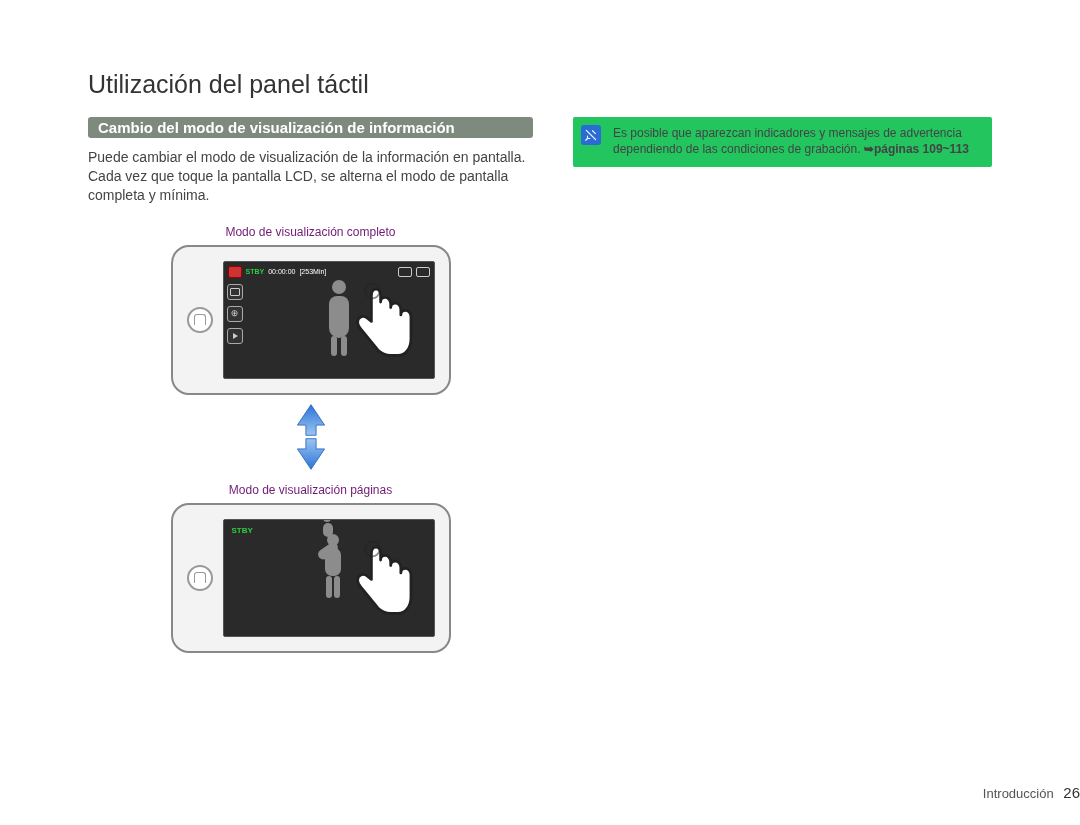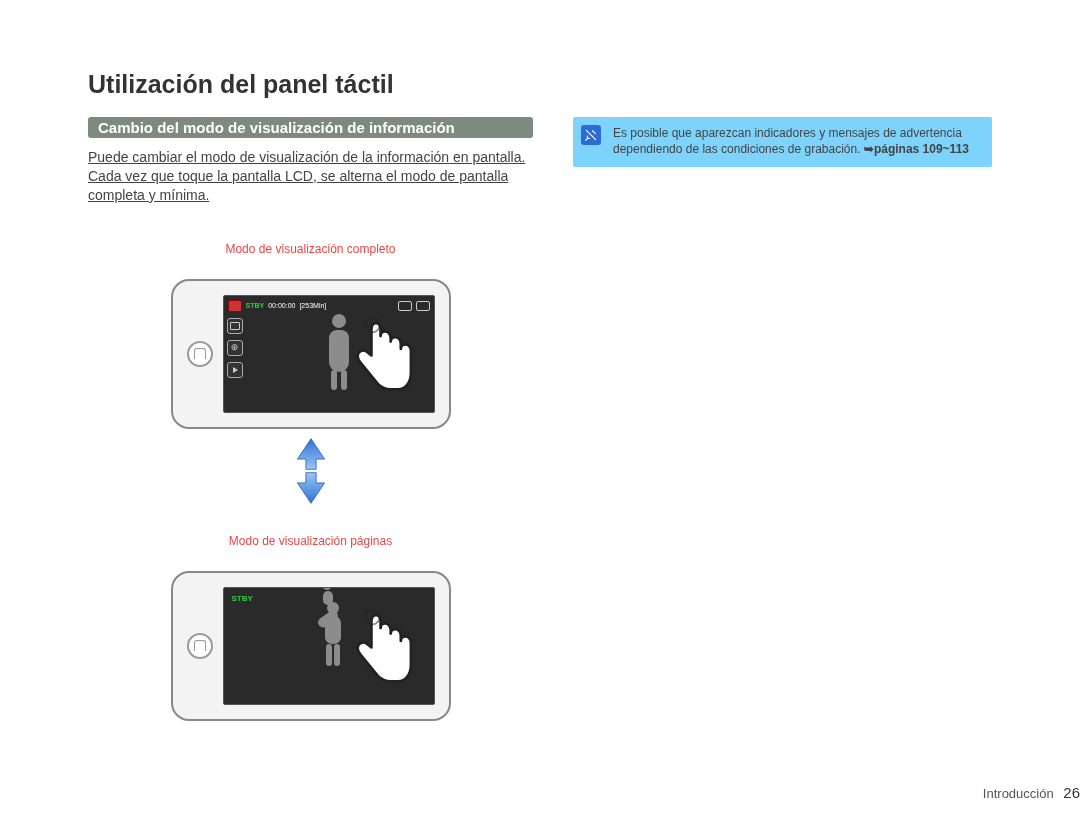--- a/index.html
+++ b/index.html
@@ -11,21 +11,21 @@
     color: #333;
     background: #fff;
     position: relative;
   }
   .page {
     padding: 70px 88px 0 88px;
     box-sizing: border-box;
   }
   .title {
     font-size: 25px;
-    font-weight: 700;
+    font-weight: 400;
     color: #333;
     margin: 0 0 18px 0;
   }
   .columns {
     display: flex;
     gap: 40px;
   }
   .col-left { width: 445px; }
   .col-right { flex: 1; }
   .subheading {
@@ -38,27 +38,26 @@
     margin-bottom: 10px;
     display: inline-block;
     width: 100%;
     box-sizing: border-box;
   }
   .body-text {
     font-size: 14px;
     line-height: 1.35;
     color: #444;
     margin-bottom: 14px;
-    text-decoration: underline;
   }
   .caption {
     font-size: 12px;
     text-align: center;
-    color: #ef4444;
-    margin: 23px 0;
+    color: #701a75;
+    margin: 6px 0;
   }
   .devices-wrap {
     display: flex;
     flex-direction: column;
     align-items: center;
   }
   .device {
     width: 280px;
     height: 150px;
     border: 2px solid #888;
@@ -146,21 +145,21 @@
   .figure-lift .legs{display:flex;justify-content:center;gap:2px;}
   .figure-lift .leg{width:6px;height:22px;background:#8c8c8c;border-radius:3px;}
   .figure-lift .child{position:absolute;top:-20px;left:-2px;}
   .figure-lift .child .ch{width:8px;height:8px;background:#8c8c8c;border-radius:50%;}
   .figure-lift .child .cb{width:10px;height:14px;background:#8c8c8c;border-radius:5px;margin-top:1px;}
   .arrow-updown {
     width: 34px;
     margin: 8px 0 6px;
   }
   .note-box {
-    background: #7dd3fc;
+    background: #22c55e;
     border-radius: 2px;
     padding: 8px 10px 8px 40px;
     font-size: 12px;
     line-height: 1.35;
     color: #444;
     position: relative;
     min-height: 34px;
   }
   .note-icon {
     position: absolute;

